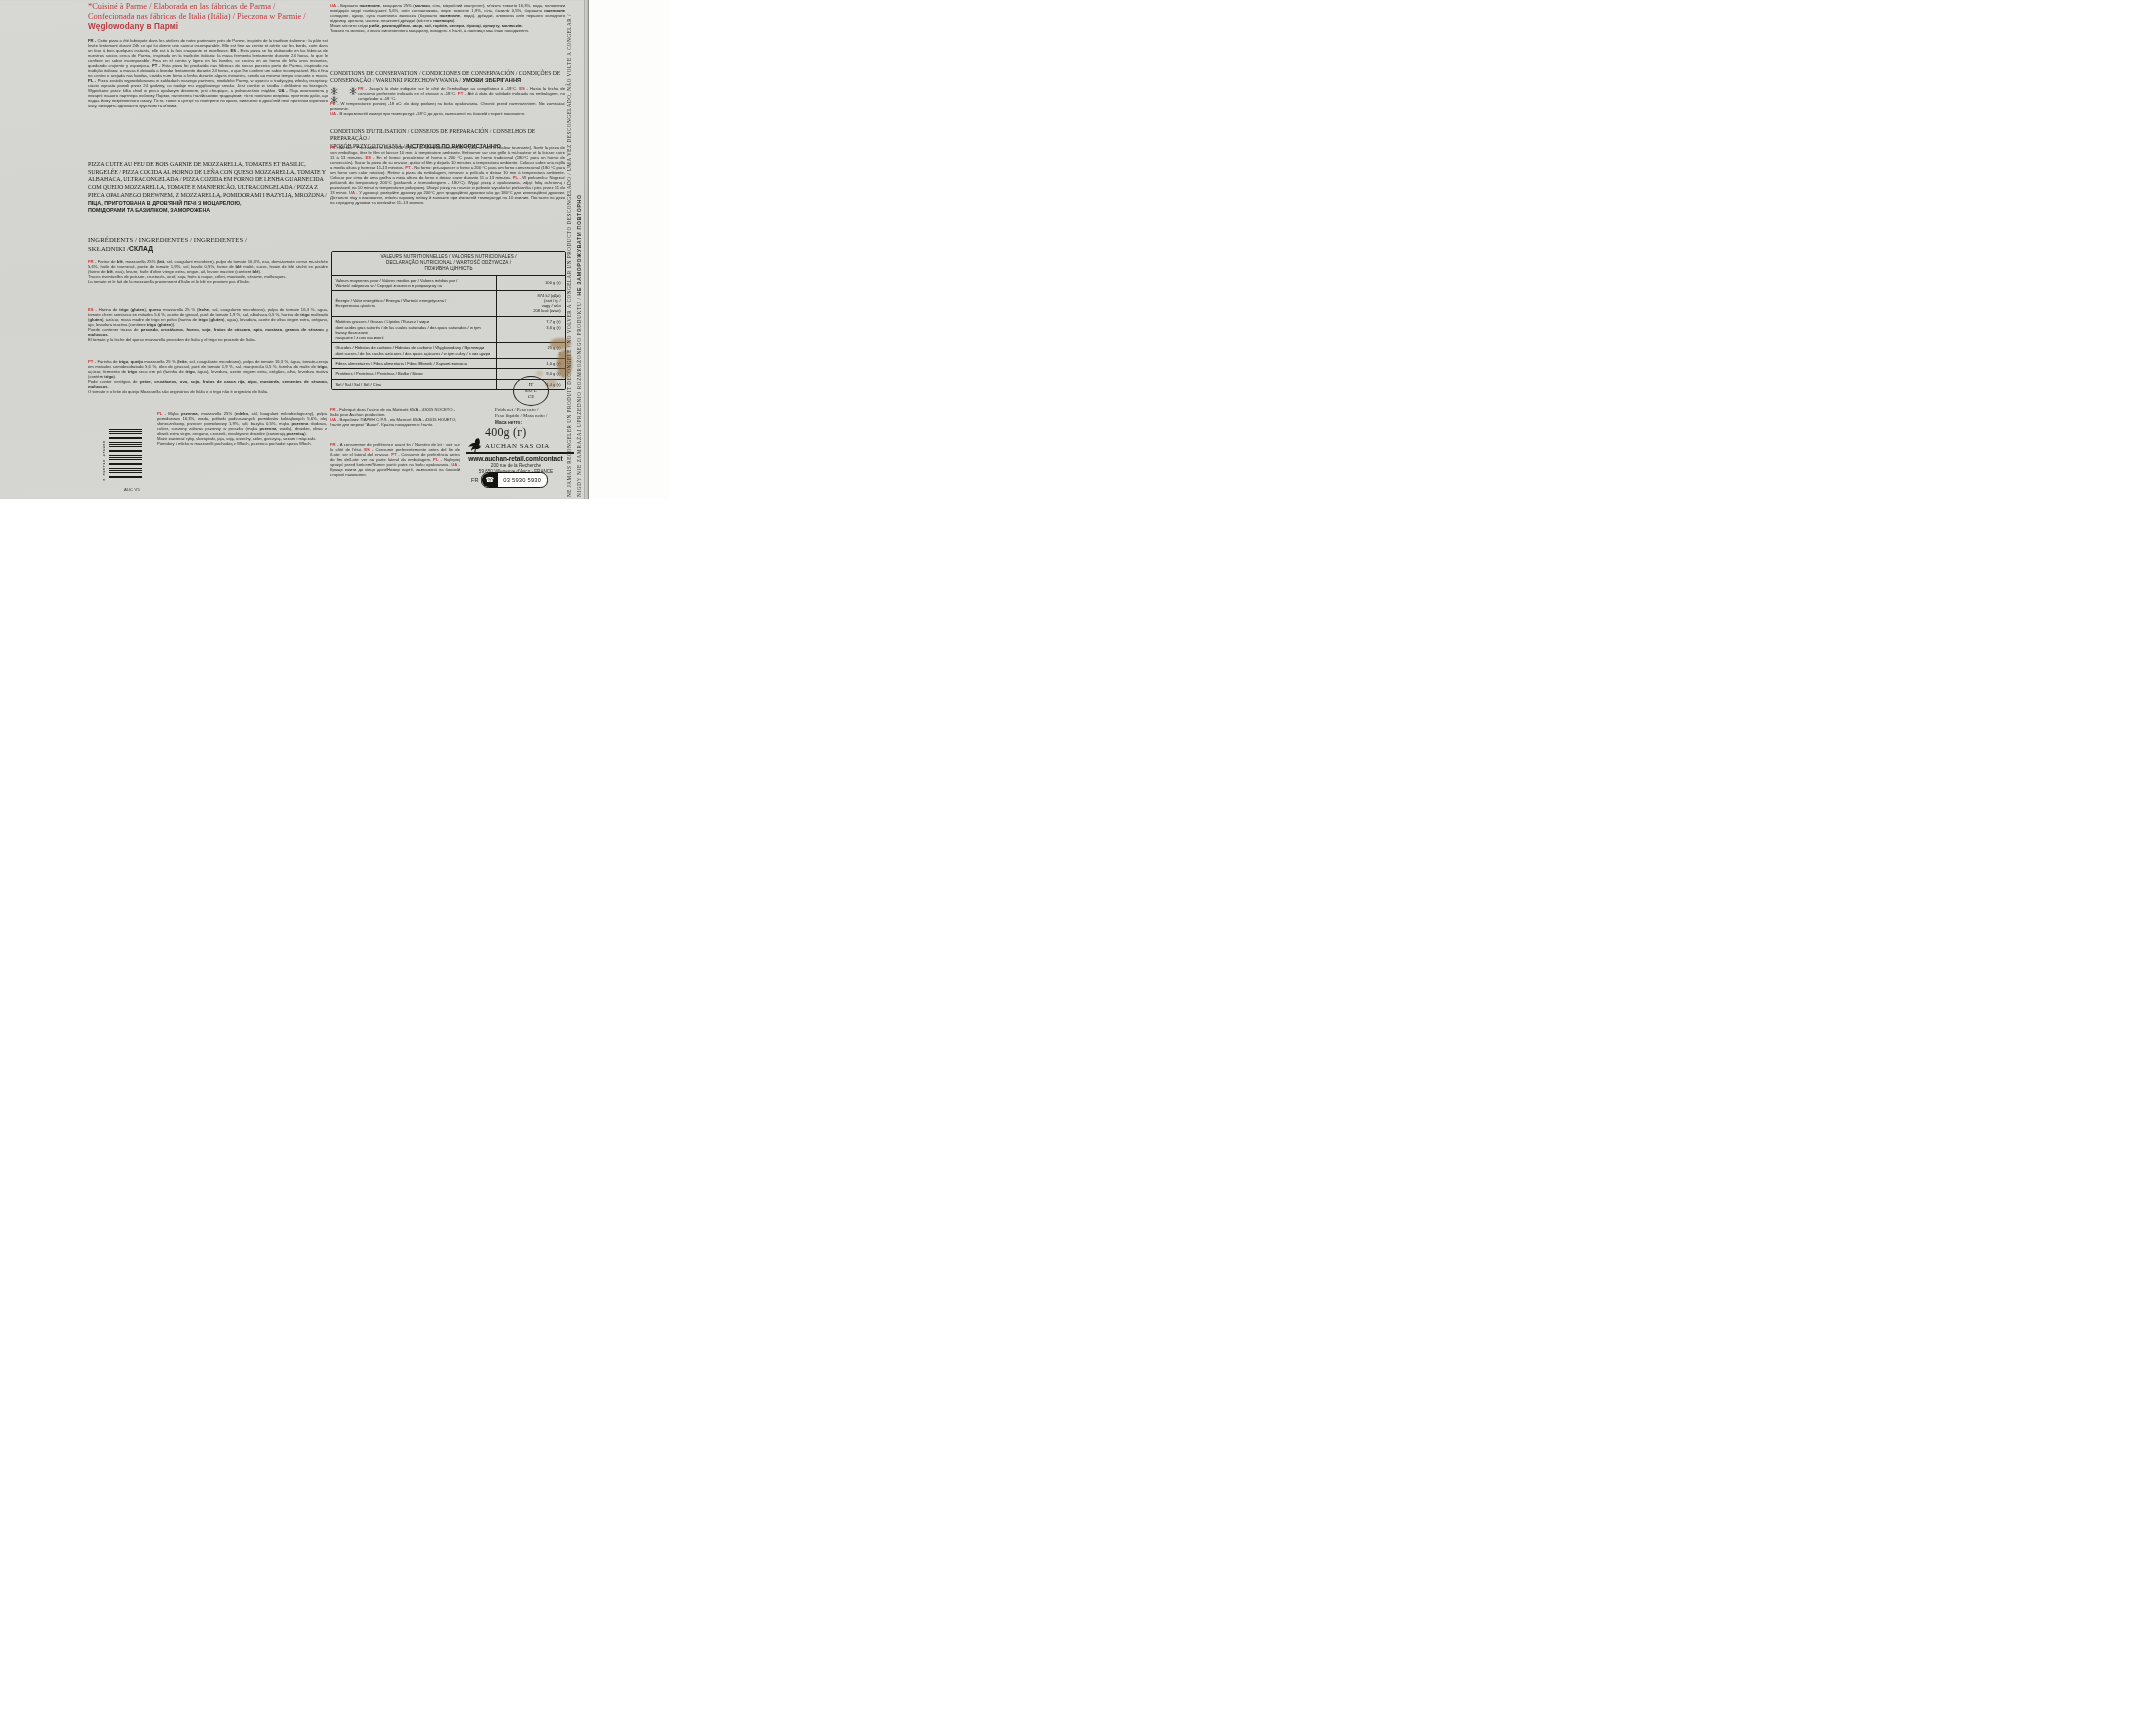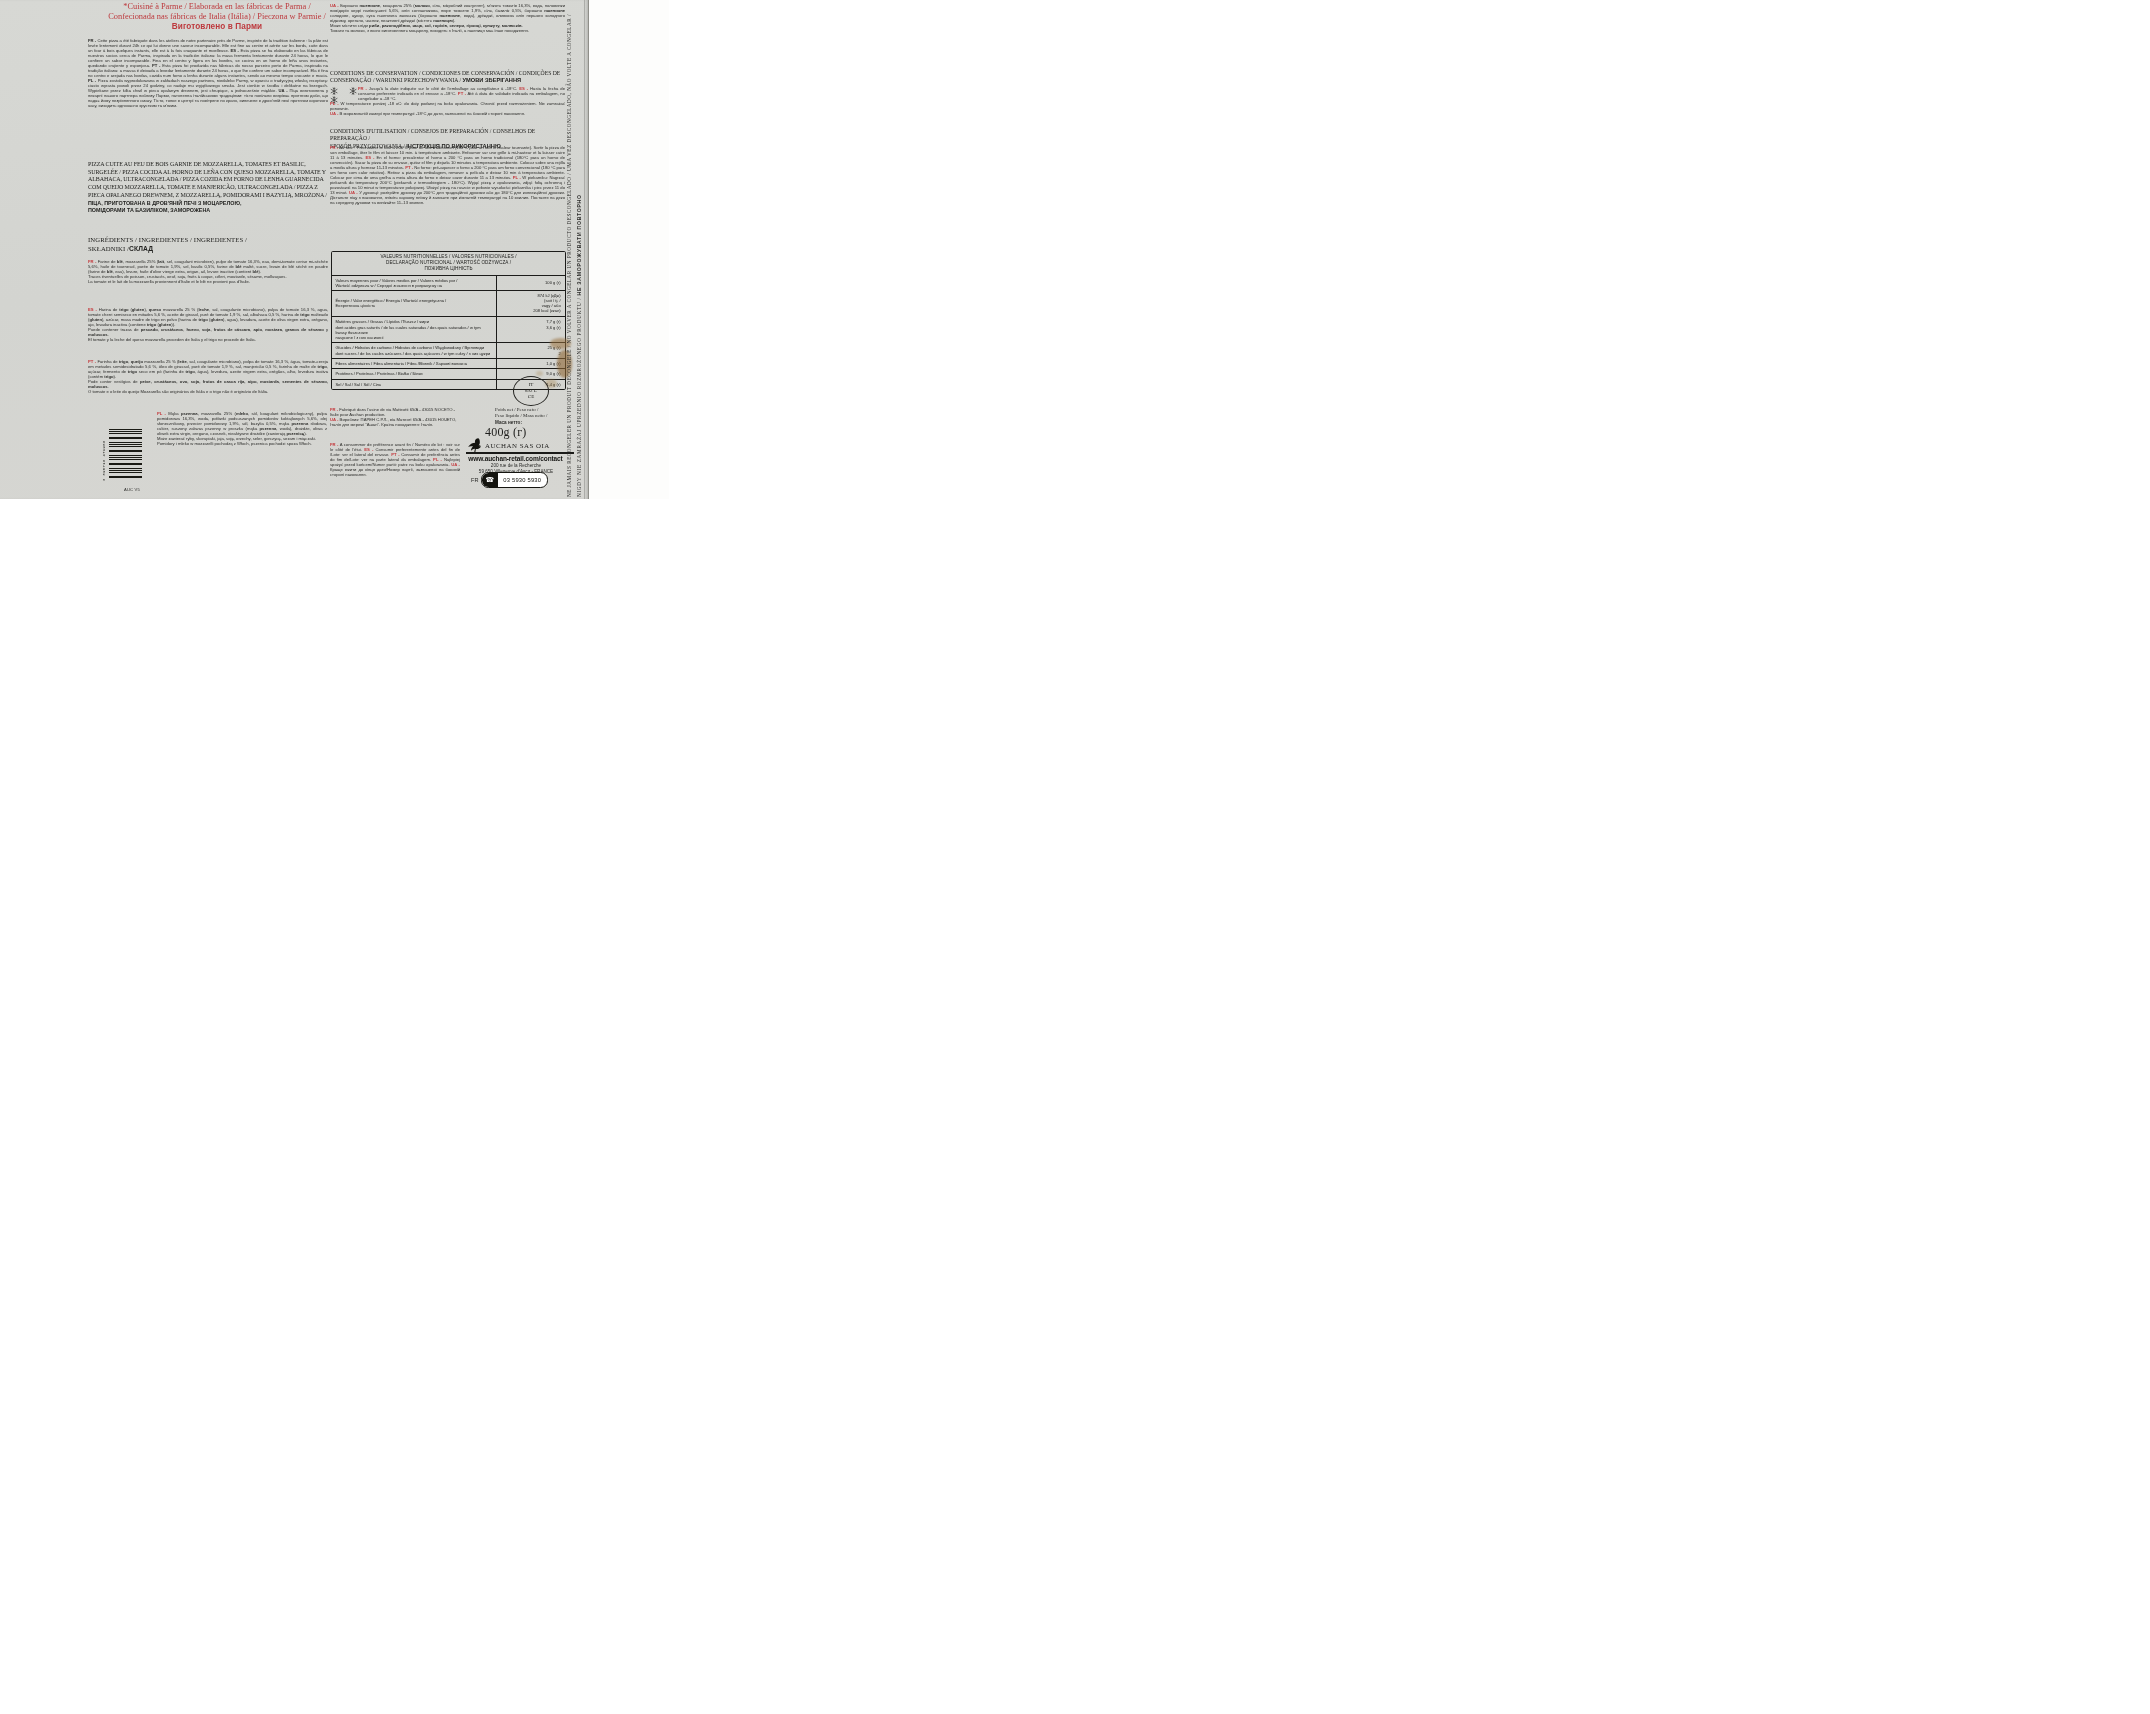--- a/index.html
+++ b/index.html
@@ -8,21 +8,21 @@
   .package{position:absolute;left:0;top:0;width:588px;height:499px;
            background:linear-gradient(175deg,#d7d8d4 0%,#d3d4d0 55%,#d6d6d2 100%);
            border-right:0.9px solid #8f8f89;box-shadow:inset -3px 0 3.9px -2.2px rgba(0,0,0,.22);}
   .package:after{content:"";position:absolute;right:3.9px;top:0;width:0.4px;height:100%;background:rgba(60,60,55,.25);}
   .abs{position:absolute;}
   .ser{font-family:"Liberation Serif",serif;}
   .ser b{font-family:"Liberation Sans",sans-serif;font-weight:700;}
   .lang{color:#c4383c;font-weight:700;}
   .just{text-align:justify;}
   .body-txt{font-size:4.2px;line-height:5px;color:#2b2b29;}
-  #title{left:88px;top:1.7px;width:258px;font-size:8.4px;line-height:10.3px;color:#bd3a3e;text-align:center;}
+  #title{left:88px;top:1.7px;width:258px;font-size:8.4px;line-height:10.3px;color:#bd3a3e;}
   #title .t3{font-family:"Liberation Sans",sans-serif;font-weight:700;font-size:8.2px;letter-spacing:0.1px;}
   #intro{left:88px;top:38px;width:240px;}
   #legal{left:88px;top:161px;width:241px;font-size:6px;line-height:7.7px;letter-spacing:-0.1px;color:#232321;}
   #legal b{font-size:5.4px;letter-spacing:0;}
   #ing-hdr{left:88px;top:236px;width:240px;font-size:6.7px;line-height:8.8px;letter-spacing:0.1px;color:#232321;}
   #ing-fr{left:88px;top:259px;width:240px;}
   #ing-es{left:88px;top:307px;width:240px;}
   #ing-pt{left:88px;top:359px;width:240px;}
   #ing-pl{left:157px;top:411px;width:170px;}
   #ing-ua{left:330px;top:3.4px;width:235px;}
@@ -88,21 +88,21 @@
 </style>
 </head>
 <body>
 
 <div id="stage">
   <div class="package">
 
     <div class="abs ser" id="title">
       <div>*Cuisiné à Parme / Elaborada en las fábricas de Parma /</div>
       <div>Confecionada nas fábricas de Italia (Itália) / Pieczona w Parmie /</div>
-      <div class="t3">Виготовлено в Парми</div>
+      <div class="t3">Węglowodany в Пармі</div>
     </div>
 
     <div class="abs body-txt just" id="intro"><b>FR -</b> Cette pizza a été fabriquée dans les ateliers de notre partenaire près de Parme, inspirée de la tradition italienne : la pâte est levée lentement durant 24h ce qui lui donne une saveur incomparable. Elle est fine au centre et aérée sur les bords, cuite dans un four à bois quelques instants, elle est à la fois craquante et moelleuse. <b>ES -</b> Esta pizza se ha elaborado en las fábricas de nuestros socios cerca de Parma, inspirada en la tradición italiana: la masa fermenta lentamente durante 24 horas, lo que le confiere un sabor incomparable. Fina en el centro y ligera en los bordes, se cocina en un horno de leña unos instantes, quedando crujiente y esponjosa. <b>PT -</b> Esta pizza foi produzida nas fábricas do nosso parceiro perto de Parma, inspirada na tradição italiana: a massa é deixada a levedar lentamente durante 24 horas, o que lhe confere um sabor incomparável. Ela é fina no centro e arejada nas bordas, cozida num forno a lenha durante alguns instantes, sendo ao mesmo tempo crocante e macia. <b>PL -</b> Pizza została wyprodukowana w zakładach naszego partnera, niedaleko Parmy, w oparciu o tradycyjną włoską recepturę: ciasto wyrasta powoli przez 24 godziny, co nadaje mu wyjątkowego smaku. Jest cienkie w środku i delikatne na brzegach. Wypiekane przez kilka chwil w piecu opalanym drewnem, jest chrupiące, a jednocześnie miękkie. <b>UA -</b> Піца виготовлена у пекарні нашого партнера поблизу Парми, натхненна італійськими традиціями: тісто повільно визріває протягом доби, що надає йому незрівнянного смаку. Тісто, тонке в центрі та повітряне по краях, випечене в дров'яній печі протягом короткого часу, виходить одночасно хрустким та м'яким.</div>
 
     <div class="abs ser" id="legal">PIZZA CUITE AU FEU DE BOIS GARNIE DE MOZZARELLA, TOMATES ET BASILIC, SURGELÉE /  PIZZA COCIDA AL HORNO DE LEÑA CON QUESO MOZZARELLA, TOMATE Y ALBAHACA, ULTRACONGELADA / PIZZA COZIDA EM FORNO DE LENHA GUARNECIDA COM QUEIJO MOZZARELLA, TOMATE E MANJERICÃO, ULTRACONGELADA / PIZZA Z PIECA OPALANEGO DREWNEM, Z MOZZARELLĄ, POMIDORAMI I BAZYLIĄ, MROŻONA /<br><b>ПІЦА, ПРИГОТОВАНА В ДРОВ'ЯНІЙ ПЕЧІ З МОЦАРЕЛОЮ,<br>ПОМІДОРАМИ ТА БАЗИЛІКОМ, ЗАМОРОЖЕНА</b></div>
 
     <div class="abs ser" id="ing-hdr">INGRÉDIENTS / INGREDIENTES / INGREDIENTES /<br>SKŁADNIKI /<b>СКЛАД</b></div>
     <div class="abs body-txt just" id="ing-fr"><span class="lang">FR -</span> Farine de <b>blé</b>, mozzarella 25% (<b>lait</b>, sel, coagulant microbien), pulpe de tomate 16,3%, eau, demi-tomate cerise mi-séchée 5,6%, huile de tournesol, purée de tomate 1,9%, sel, basilic 0,5%, farine de <b>blé</b> malté, sucre, levain de blé séché en poudre (farine de <b>blé</b>, eau), levure, huile d'olive vierge extra, origan, ail, levure inactive (contient <b>blé</b>).<br>Traces éventuelles de poisson, crustacés, oeuf, soja, fruits à coque, céleri, moutarde, sésame, mollusques.<br>La tomate et le lait de la mozzarella proviennent d'Italie et le blé ne provient pas d'Italie.</div>
     <div class="abs body-txt just" id="ing-es"><span class="lang">ES -</span> Harina de <b>trigo</b> (<b>gluten</b>), <b>queso</b> mozzarella 25 % (<b>leche</b>, sal, coagulante microbiano), pulpa de tomate 16,3 %, agua, tomate cherri semiseco en mitades 5,6 %, aceite de girasol, puré de tomate 1,9 %, sal, albahaca 0,5 %, harina de <b>trigo</b> malteado (<b>gluten</b>), azúcar, masa madre de trigo en polvo (harina de <b>trigo</b> (<b>gluten</b>), agua), levadura, aceite de oliva virgen extra, orégano, ajo, levadura inactiva (contiene <b>trigo</b> (<b>gluten</b>)).<br>Puede contener trazas de <b>pescado</b>, <b>crustáceos</b>, <b>huevo</b>, <b>soja</b>, <b>frutos de cáscara</b>, <b>apio</b>, <b>mostaza</b>, <b>granos de sésamo</b> y <b>moluscos</b>.<br>El tomate y la leche del queso mozzarella proceden de Italia y el trigo no procede de Italia.</div>
     <div class="abs body-txt just" id="ing-pt"><span class="lang">PT -</span> Farinha de <b>trigo</b>, <b>queijo</b> mozzarella 25 % (<b>leite</b>, sal, coagulante microbiano), polpa de tomate 16,3 %, água, tomate-cereja em metades semidesidratado 5,6 %, óleo de girassol, puré de tomate 1,9 %, sal, manjericão 0,5 %, farinha de malte de <b>trigo</b>, açúcar, fermento de <b>trigo</b> seco em pó (farinha de <b>trigo</b>, água), levedura, azeite virgem extra, orégãos, alho, levedura inativa (contém <b>trigo</b>).<br>Pode conter vestígios de <b>peixe, crustáceos, ovo, soja, frutos de casca rija, aipo, mostarda</b>, <b>sementes de sésamo, moluscos</b>.<br>O tomate e o leite do queijo Mozzarella são originários de Itália e o trigo não é originário de Itália.</div>

